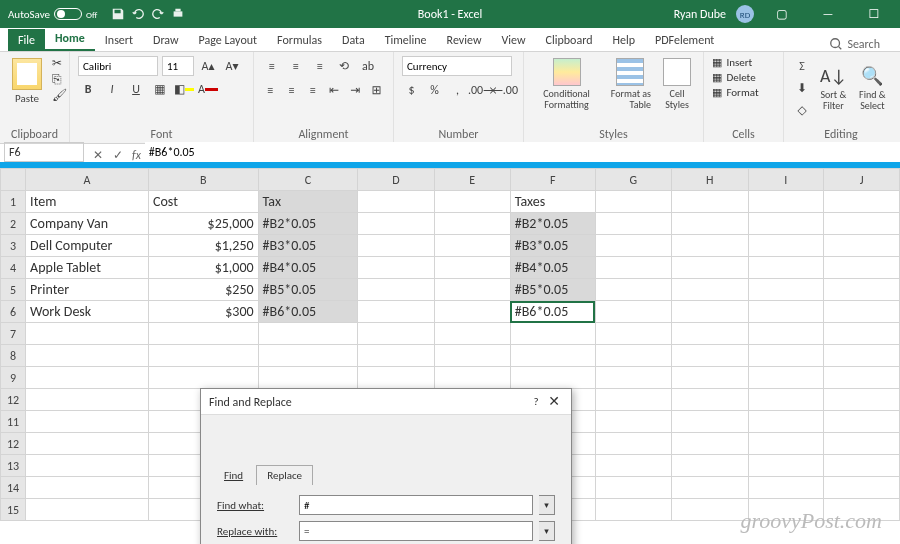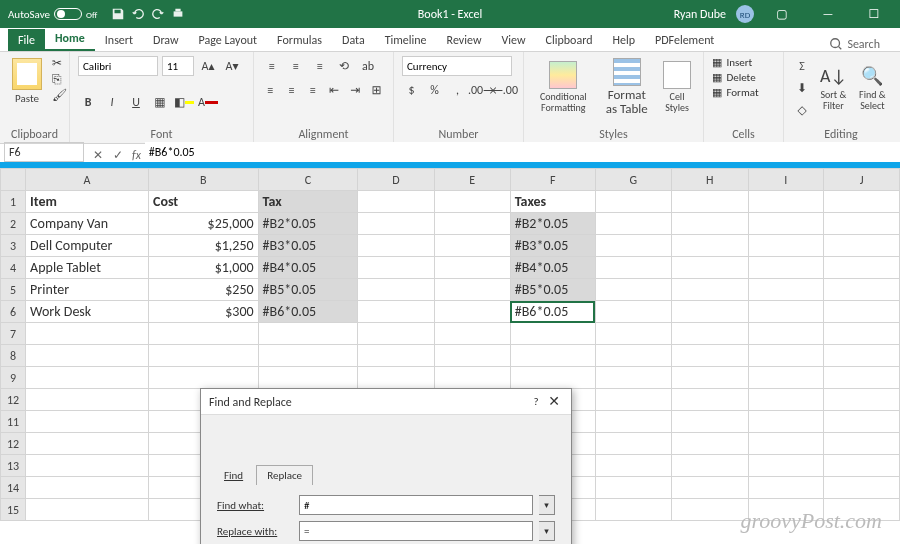--- a/index.html
+++ b/index.html
@@ -60,21 +60,21 @@
 .grid th, .grid td { border: 1px solid #d4d4d4; height: 22px; padding: 0 4px; overflow: hidden; white-space: nowrap; }
 .grid th { background: #e6e6e6; font-weight: normal; color: #444; font-size: 12px; text-align: center; }
 .grid th.rowh { width: 26px; }
 .grid th.colh { width: 90px; }
 .grid th.colA { width: 130px; }
 .grid th.colB { width: 122px; }
 .grid th.colC { width: 108px; }
 .grid td { background: #fff; }
 .grid td.sel { background: #d9d9d9; }
 .grid td.right { text-align: right; }
-.grid .bold { font-weight: bold; }
+.grid .bold { font-weight: normal; }
 .active-cell { outline: 2px solid #217346; outline-offset: -2px; }
 .corner { background: #e6e6e6; }
 
 
 .dialog { position: absolute; left: 200px; top: 388px; width: 372px; background: #f0f0f0; border: 1px solid #888; box-shadow: 2px 2px 8px rgba(0,0,0,.3); font-size: 11px; }
 .dlg-title { height: 26px; display: flex; align-items: center; padding: 0 8px; background: #fff; border-bottom: 1px solid #ddd; }
 .dlg-title-text { flex: 1; font-size: 12px; }
 .dlg-x { width: 18px; text-align: center; font-size: 14px; }
 .dlg-help { width: 18px; text-align: center; }
 .dlg-tabs { display: flex; padding: 6px 12px 0; gap: 2px; }
@@ -172,21 +172,21 @@
       <div class="vstack">
         <span>✂</span>
         <span>⎘</span>
         <span>🖌</span>
       </div>
     </div>
     <div class="rgroup-label">Clipboard</div>
   </div>
 
   <div class="rgroup" style="width:184px">
-    <div class="vstack" style="gap:16px">
+    <div class="vstack" style="gap:3px">
       <div class="hrow">
         <input class="font-select font-name" value="Calibri" style="">
         <input class="font-select font-size" value="11" style="">
         <span class="ribbon-btn">A▴</span>
         <span class="ribbon-btn">A▾</span>
       </div>
       <div class="hrow">
         <span class="ribbon-btn b">B</span>
         <span class="ribbon-btn i">I</span>
         <span class="ribbon-btn u">U</span>
@@ -234,21 +234,21 @@
   </div>
 
   <div class="rgroup" style="width:180px">
     <div class="hrow" style="align-items:center">
       <div class="btn-big">
         <div class="iconbox lg" style="background:linear-gradient(#c6efce,#ffeb9c,#ffc7ce)"></div>
         <span style="font-size:10px;line-height:1.1;text-align:center">Conditional Formatting</span>
       </div>
       <div class="btn-big">
         <div class="iconbox lg" style="background:repeating-linear-gradient(#9bc2e6 0 4px,#fff 4px 8px)"></div>
-        <span style="font-size:13px;line-height:1.1;text-align:center">Format as Table</span>
+        <span style="font-size:10px;line-height:1.1;text-align:right">Format as Table</span>
       </div>
       <div class="btn-big">
         <div class="iconbox lg"></div>
         <span style="font-size:10px;line-height:1.1;text-align:center">Cell Styles</span>
       </div>
     </div>
     <div class="rgroup-label">Styles</div>
   </div>
 
   <div class="rgroup" style="width:80px">

